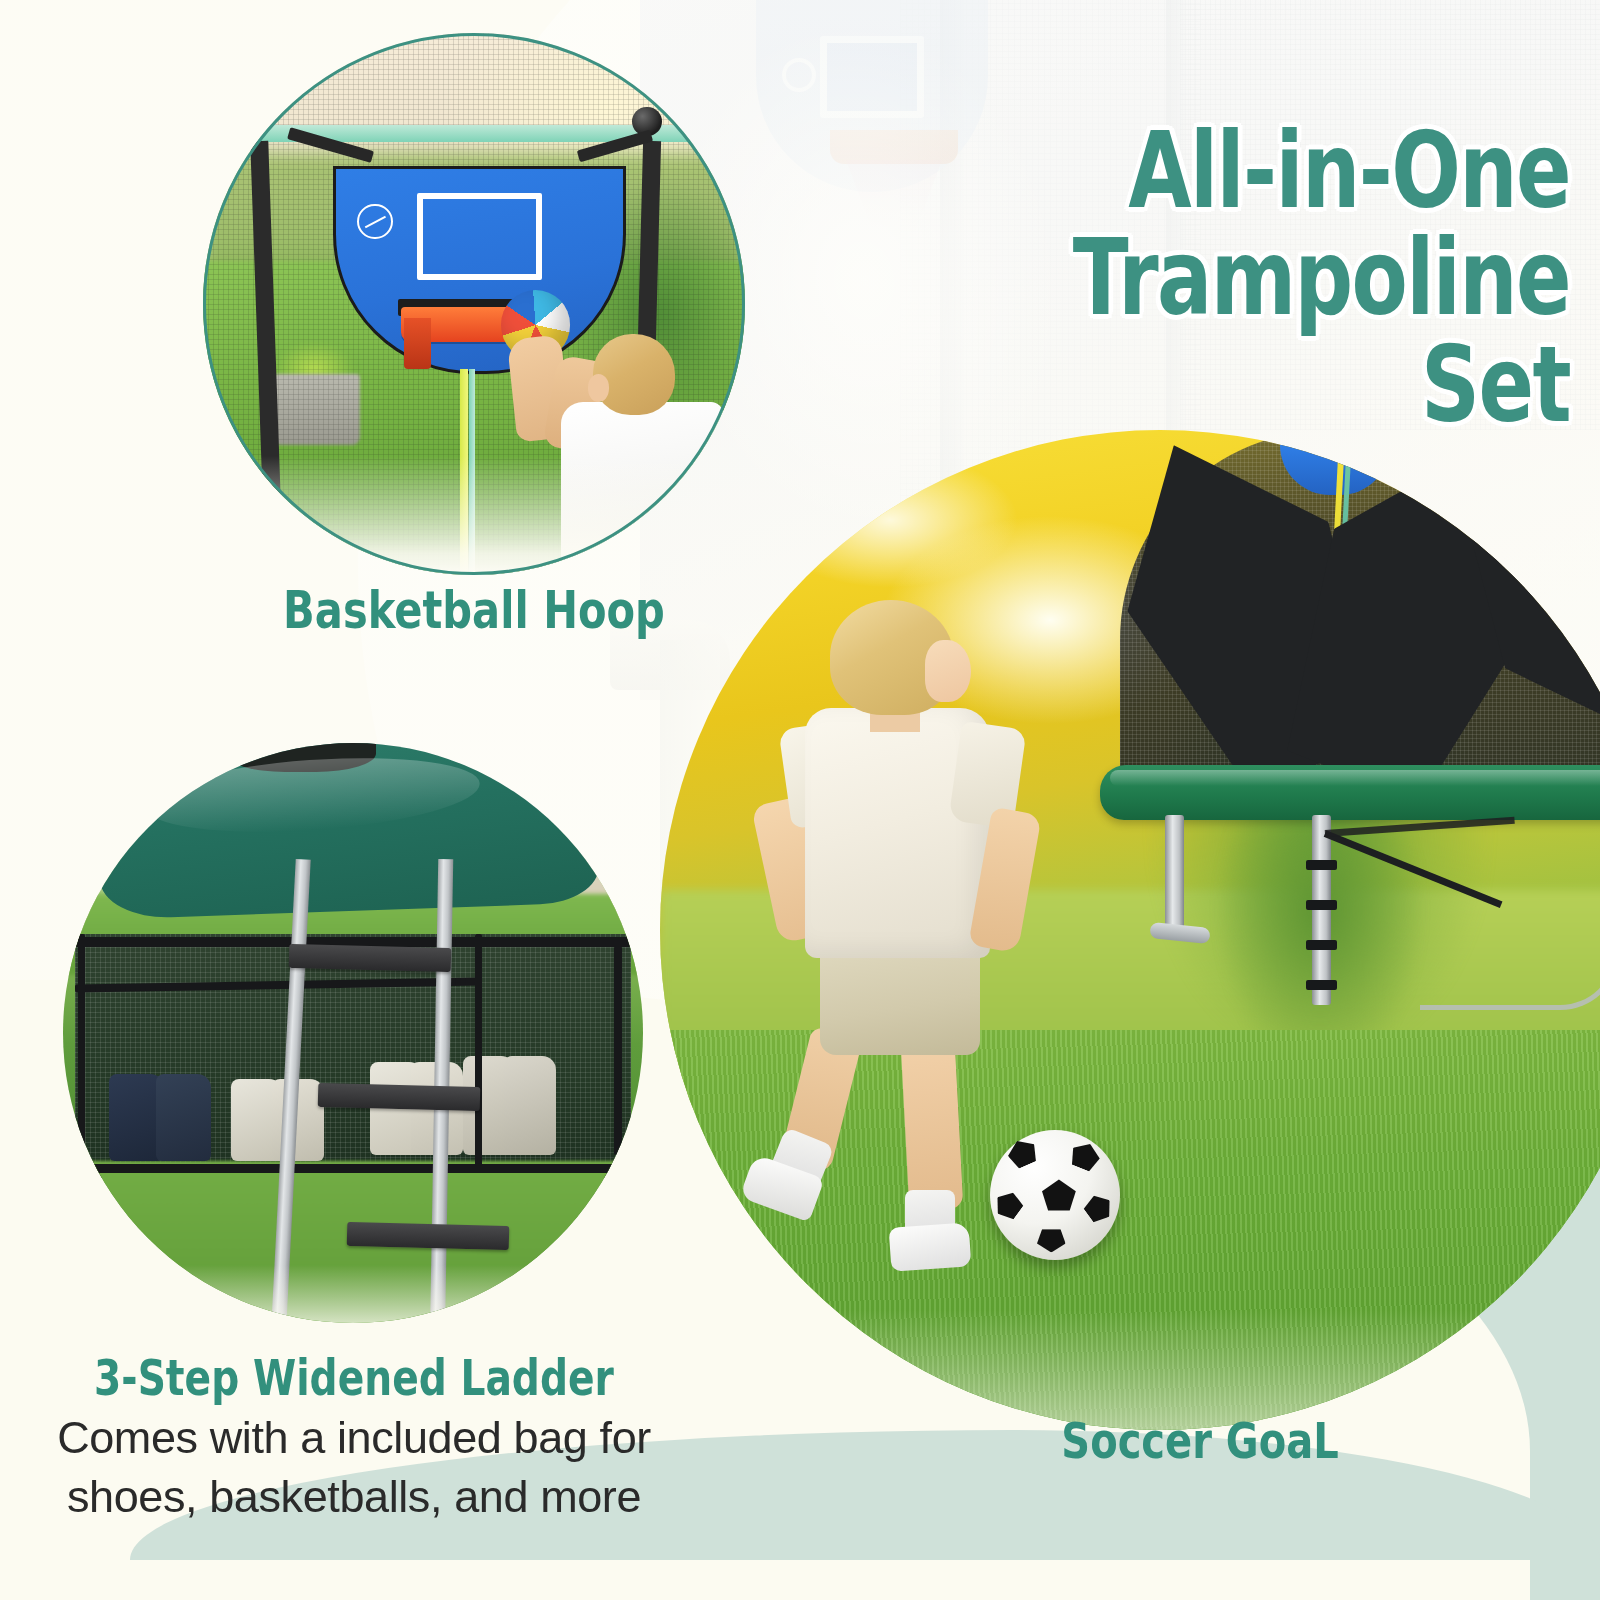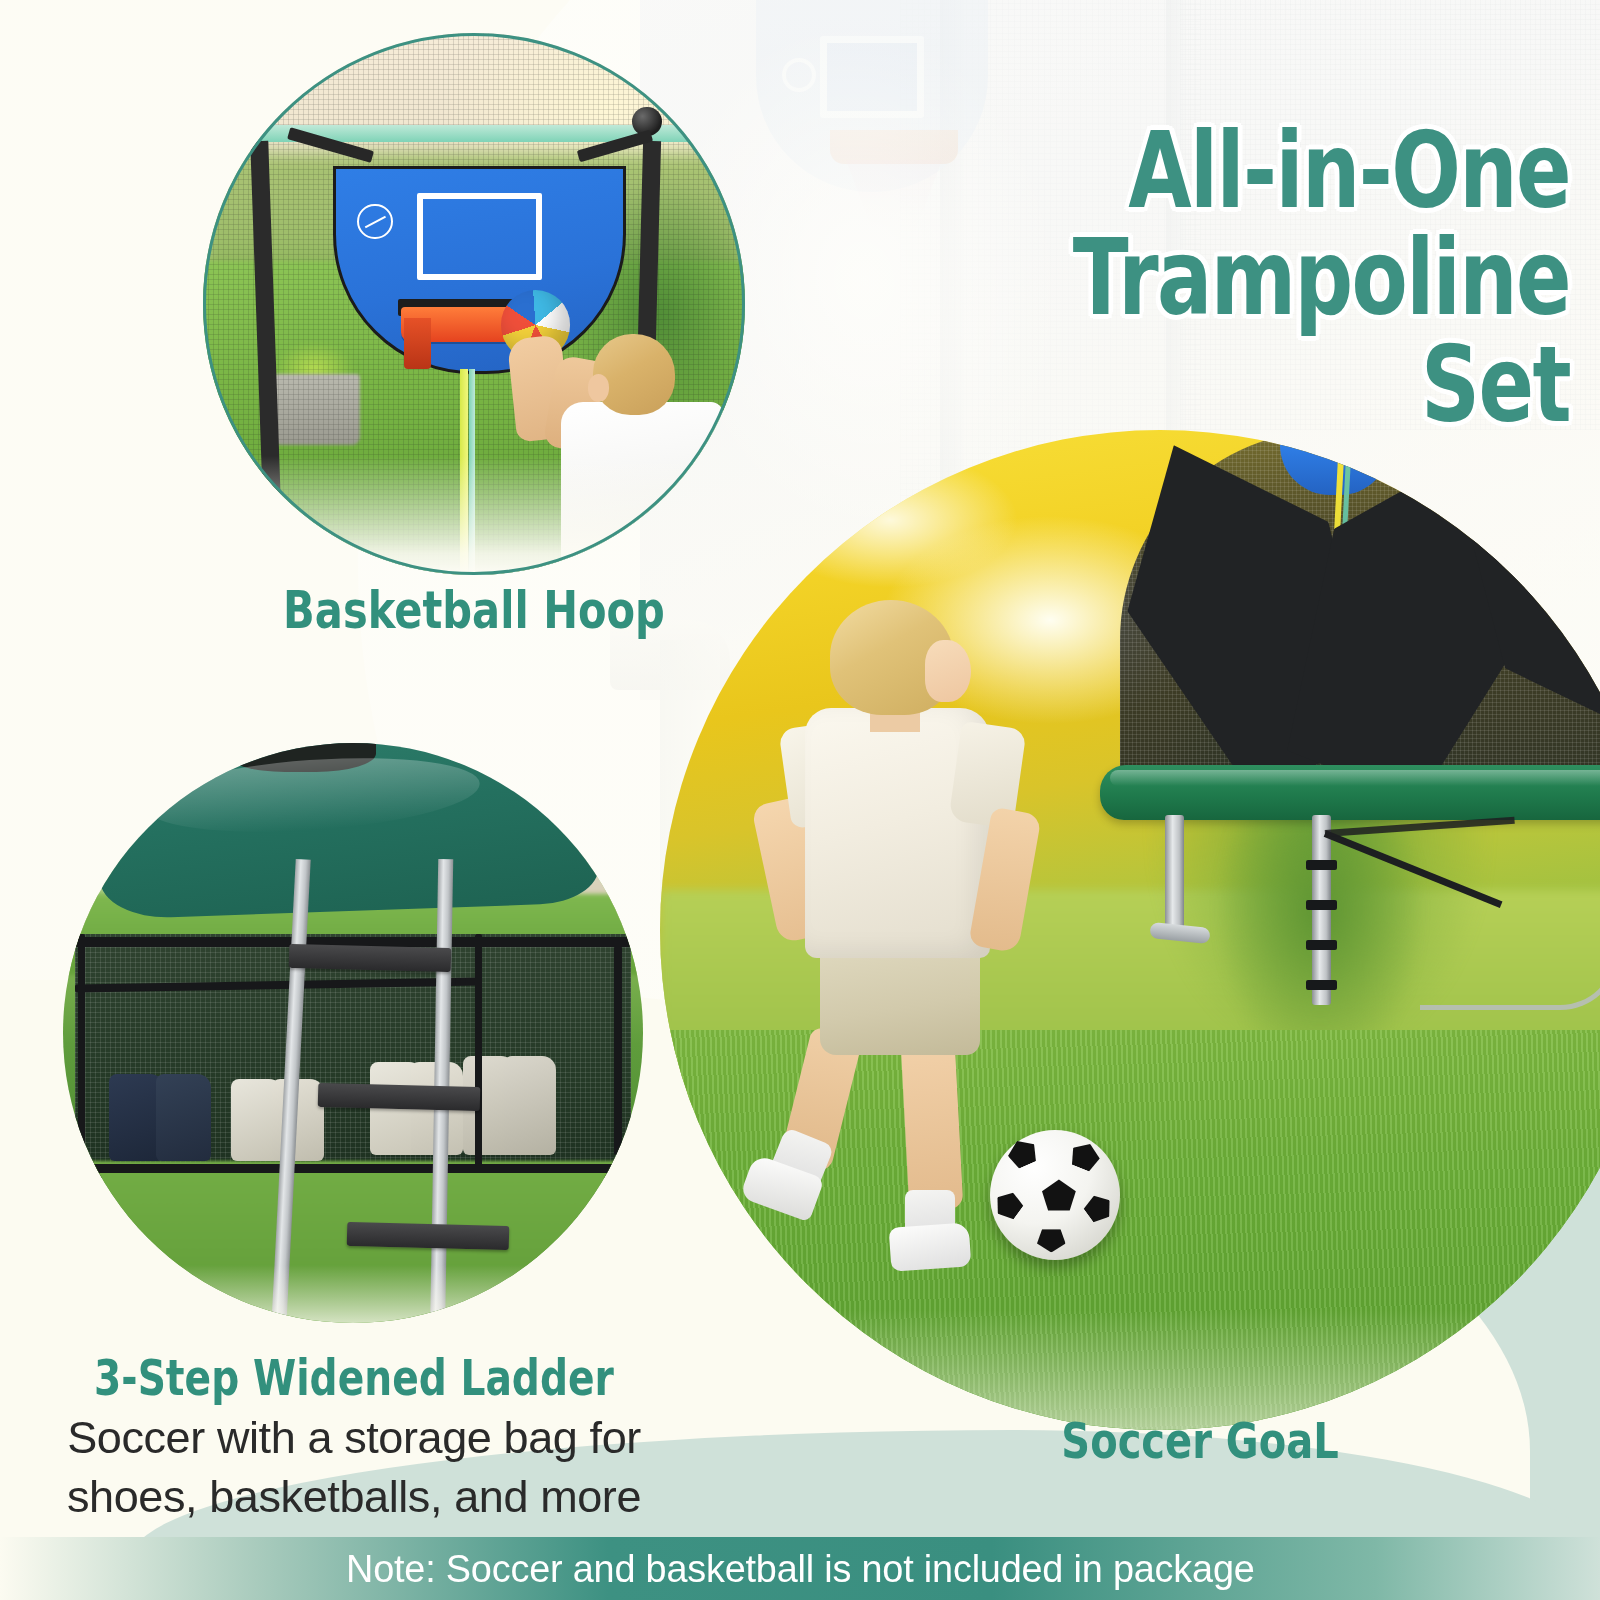--- a/index.html
+++ b/index.html
@@ -545,21 +545,18 @@
 
   <div id="title">
     <span class="l1">All-in-One</span>
     <span class="l2">Trampoline Set</span>
   </div>
 
   <div id="cap-hoop" class="cap">Basketball Hoop</div>
 
   <div id="cap-ladder" class="cap">3-Step Widened Ladder</div>
 
-  <div id="ladder-desc">Soccer with a storage bag for shoes, basketballs, and more</div>
+  <div id="ladder-desc">Comes with a included bag for shoes, basketballs, and more</div>
 
   <div id="cap-soccer" class="cap">Soccer GoaL</div>
 
-  <div id="note-bar">
-    <span id="note-text">Note: Soccer and basketball is not included in package</span>
-  </div>
 
 </div>
 
 </body></html>

